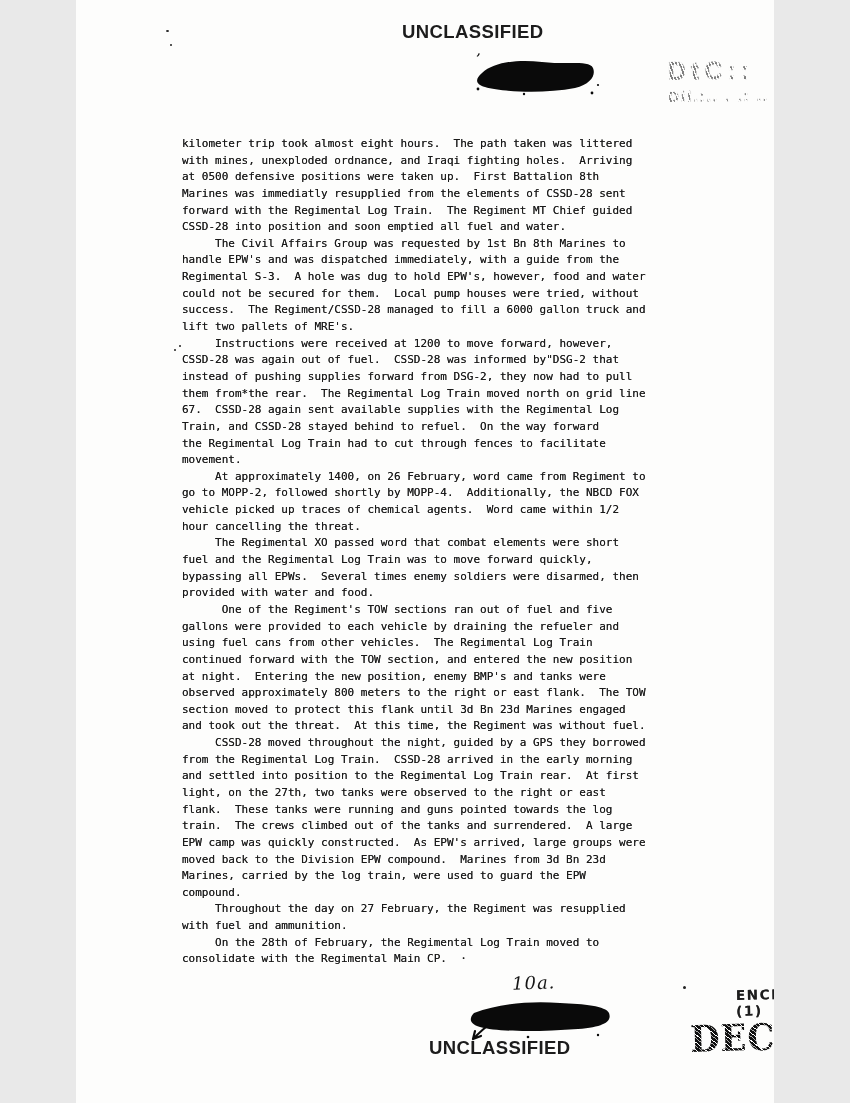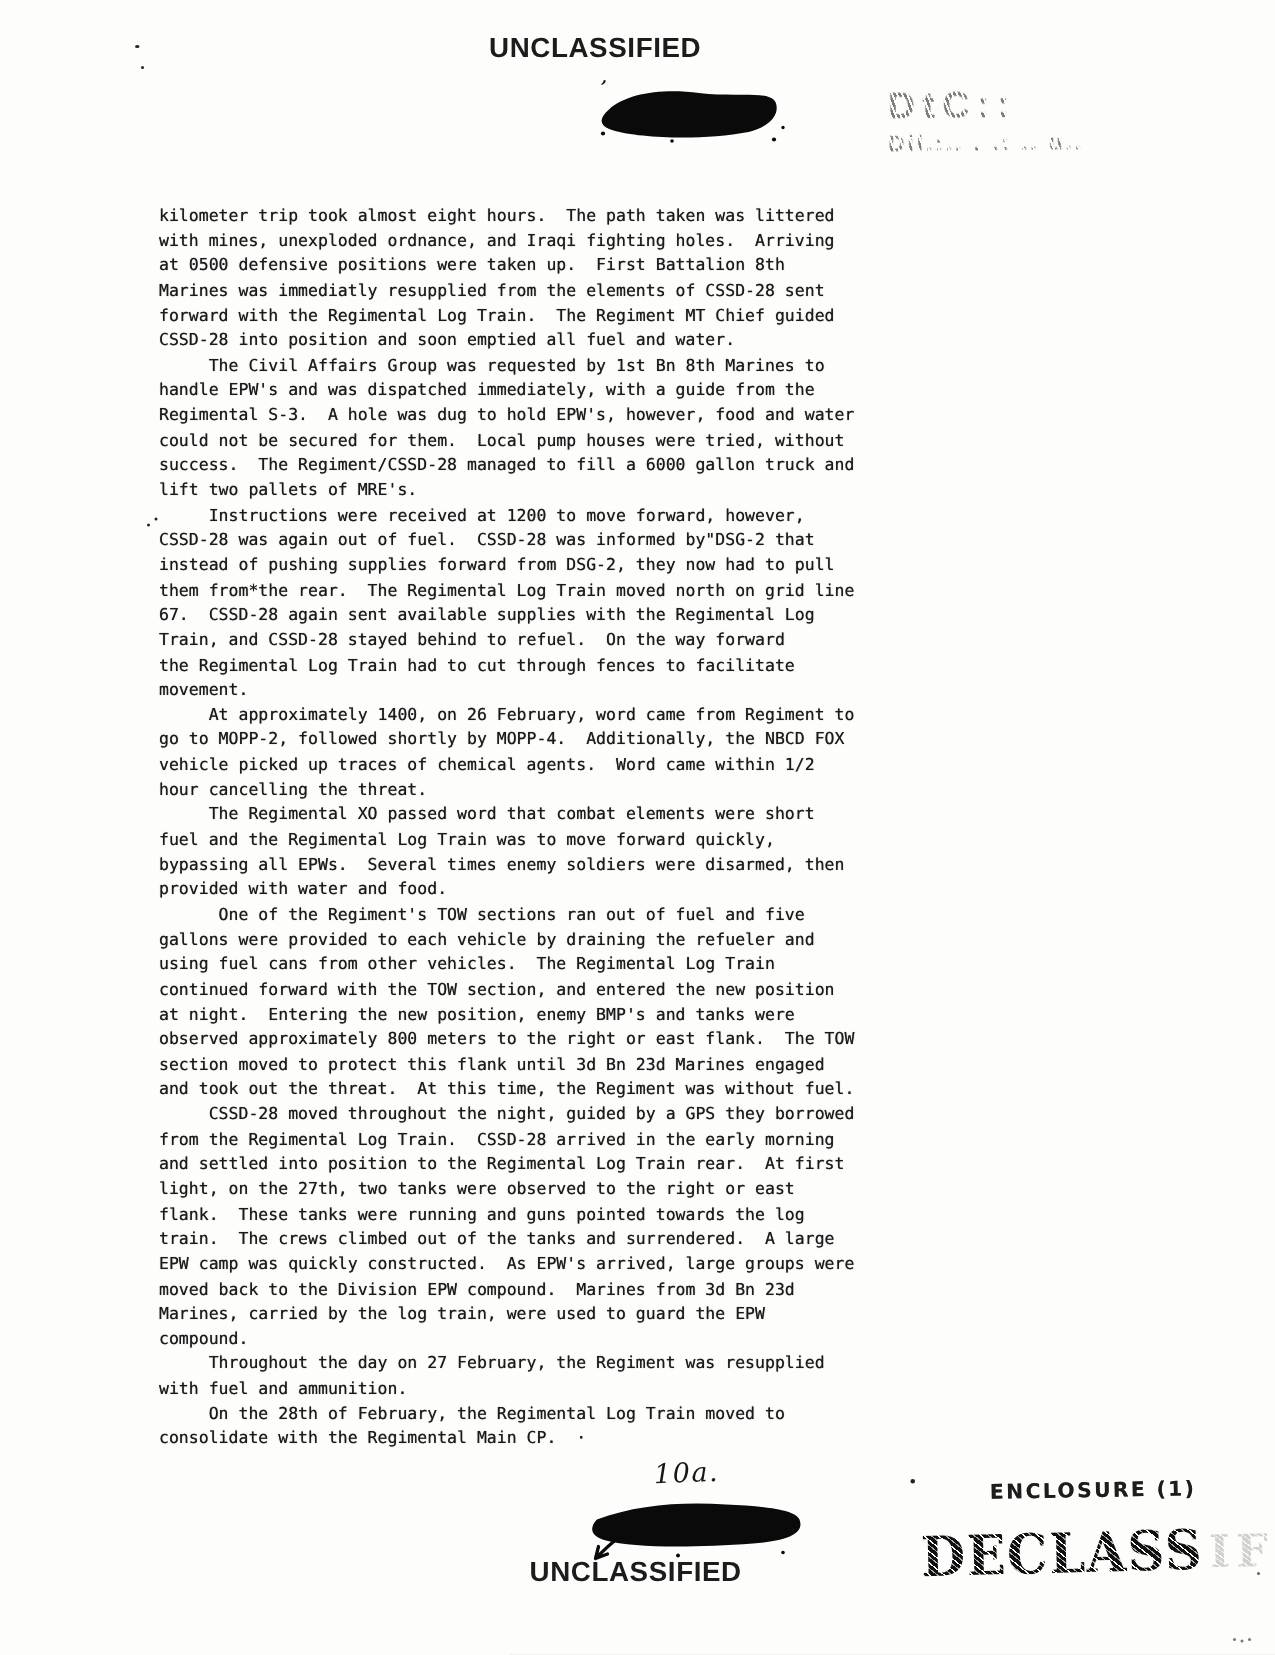--- a/index.html
+++ b/index.html
@@ -1,17 +1,17 @@
 <!DOCTYPE html>
 <html style="--paper: #fdfdfc; --ink: #1a1a1a; --redaction: #0a0a0a;"><head>
 <meta charset="utf-8">
 <style>
   html,body{margin:0;padding:0;background:#e9e9e9;}
   #page{
-    position:relative;width:850px;height:1103px;margin:0 auto;
+    position:relative;width:698px;height:1103px;margin:0 auto;
     background:var(--paper,#fdfdfc);overflow:hidden;
     font-family:"DejaVu Sans Mono",monospace;color:var(--ink,#1a1a1a);
   }
   .unclass{
     position:absolute;font-family:"Liberation Sans",sans-serif;
     font-weight:700;font-size:18.5px;letter-spacing:.4px;color:#1c1c1c;
     filter:blur(.2px);
   }
   .unclass.top{left:326px;top:21px;}
   .unclass.bottom{left:353px;top:1037px;}

